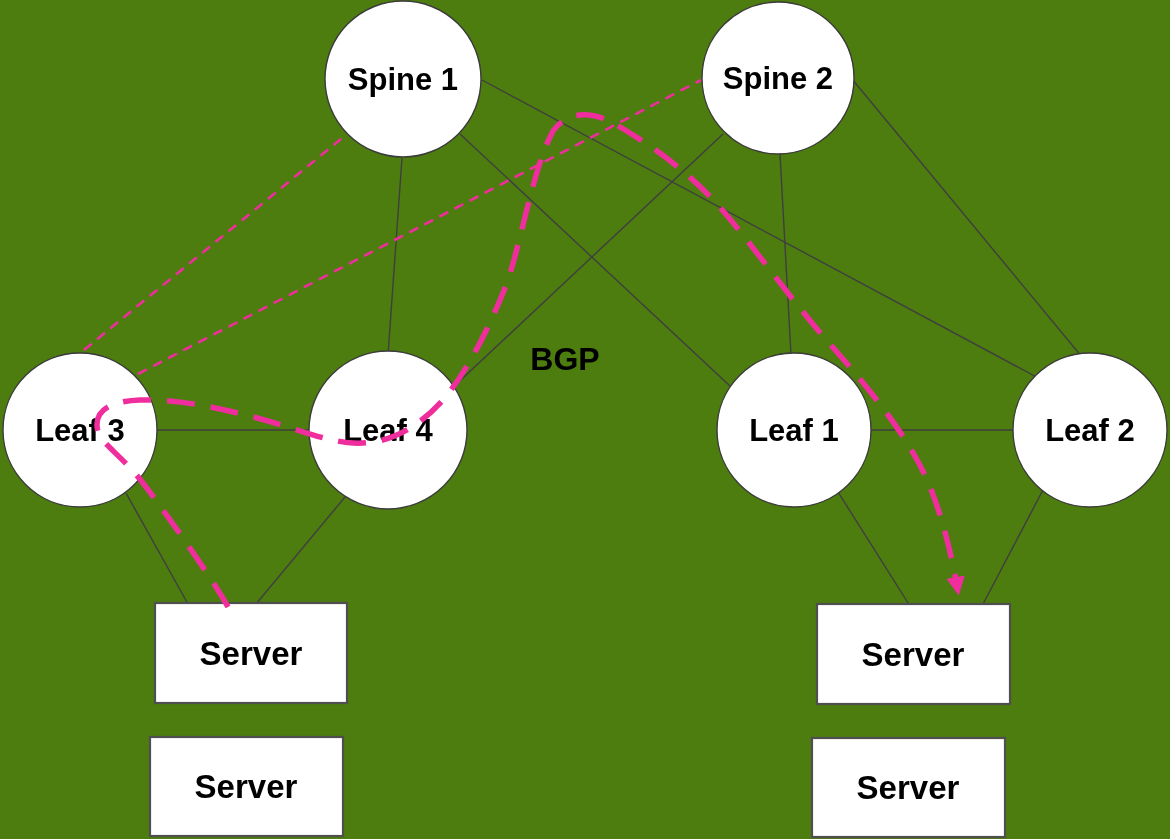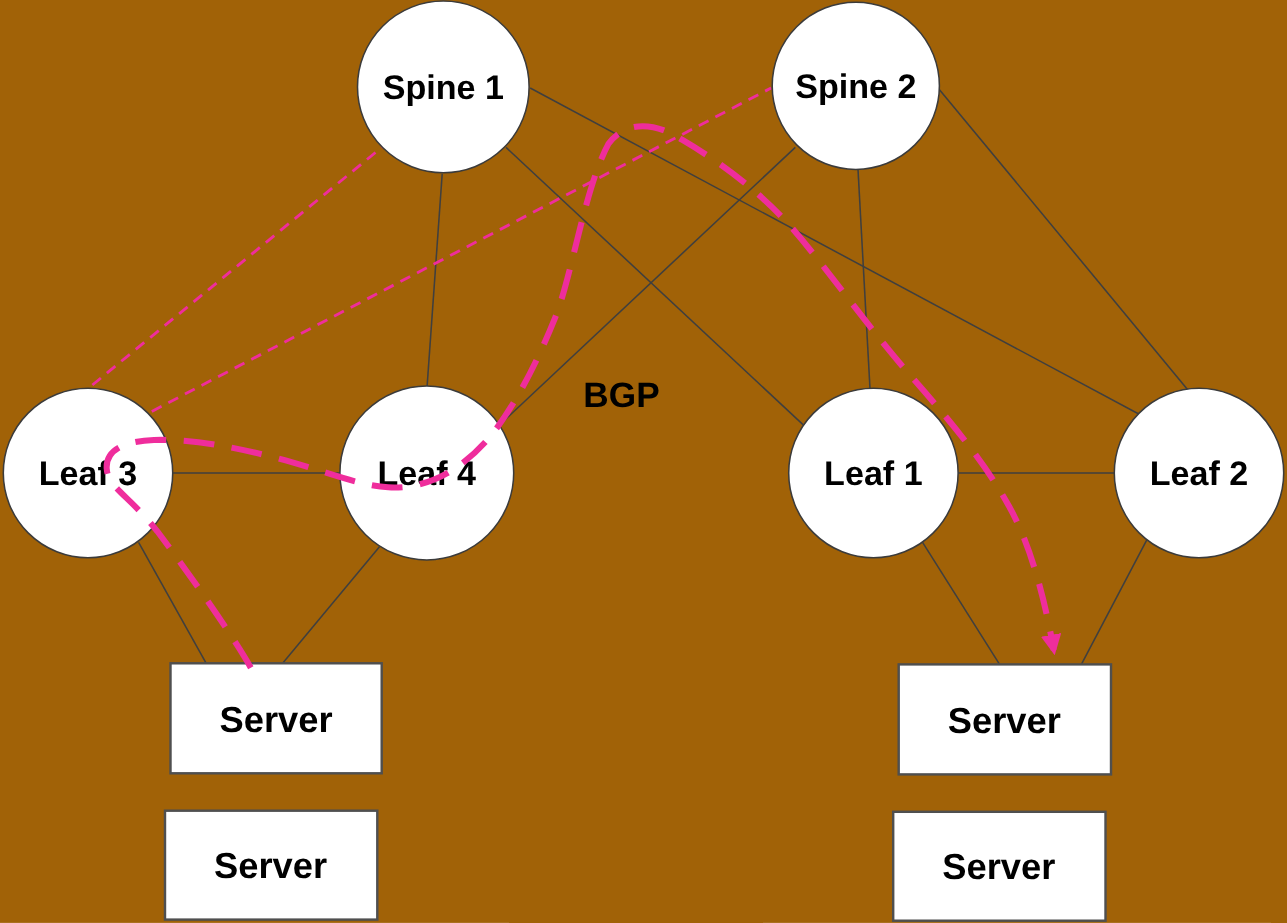--- a/index.html
+++ b/index.html
@@ -1,20 +1,20 @@
 <!DOCTYPE html>
 <html><head>
 <meta charset="utf-8">
 <style>
   html, body { margin: 0; padding: 0; background: #ffffff; }
   .canvas {
     position: relative;
     width: 1170px;
     height: 839px;
-    background: #a16207;
+    background: #4d7c0f;
     overflow: hidden;
     font-family: "Liberation Sans", sans-serif;
   }
   svg { display: block; }
   .node-label, .server-label, .bgp-label {
     font-family: "Liberation Sans", sans-serif;
     font-weight: bold;
     fill: #000000;
   }
   .node-label  { font-size: 31px; }

